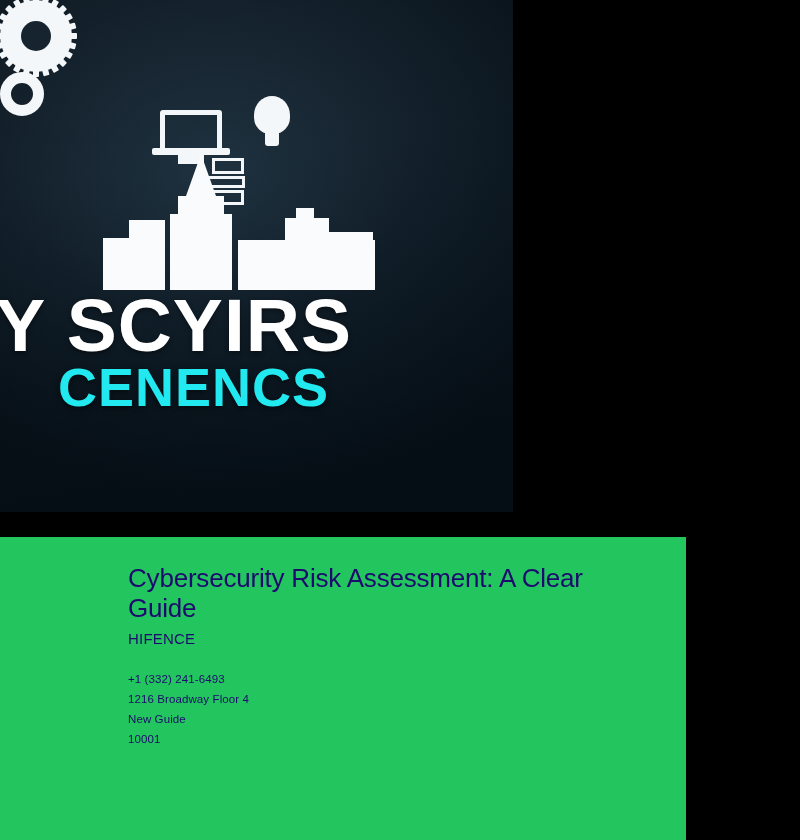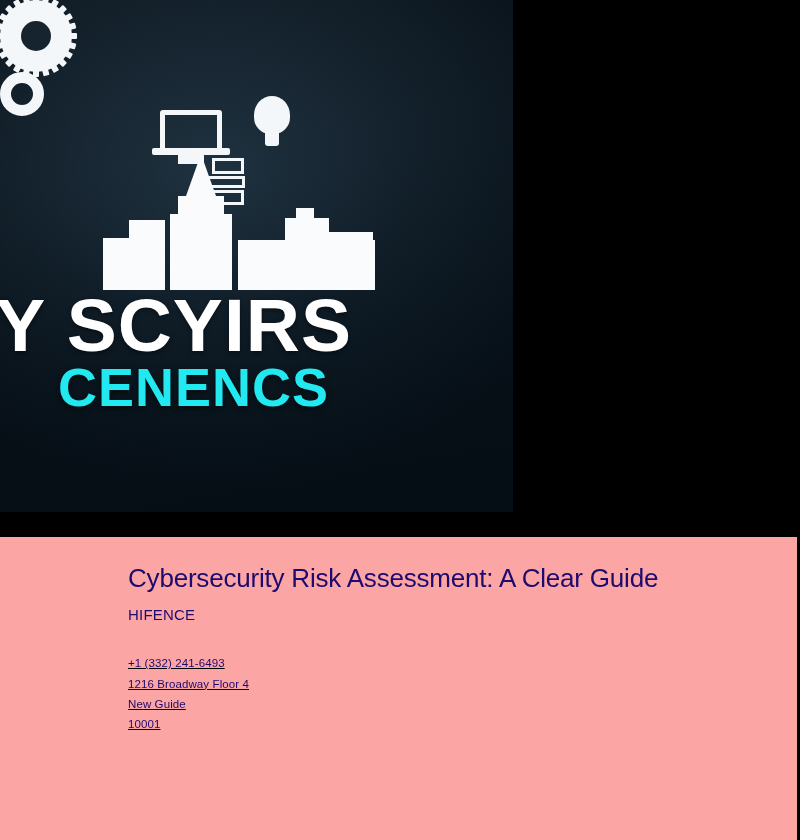--- a/index.html
+++ b/index.html
@@ -181,50 +181,50 @@
     line-height: 1;
     white-space: nowrap;
     text-shadow: 0 2px 6px rgba(0,0,0,0.55);
   }
 
   
   .panel {
     position: absolute;
     left: 0;
     top: 537px;
-    width: 797px;
+    width: 686px;
     height: 303px;
-    background: #fca5a5;
+    background: #22c55e;
   }
 
   .panel-inner {
     position: absolute;
     left: 128px;
     top: 26px;
     right: 40px;
   }
 
   .doc-title {
     font-size: 26px;
     font-weight: normal;
     color: #1d0a6e;
     line-height: 1.17;
     max-width: 600px;
     letter-spacing: -0.2px;
   }
 
   .doc-brand {
-    margin-top: 13px;
+    margin-top: 6px;
     font-size: 15px;
     font-weight: normal;
     color: #1d0a6e;
     letter-spacing: 0.2px;
   }
 
-  .contact-block { margin-top: 30px; text-decoration: underline; }
+  .contact-block { margin-top: 22px; }
 
   .contact-line {
     font-size: 11.5px;
     color: #1d0a6e;
     line-height: 1.75;
     letter-spacing: 0.1px;
   }
 
   .doc-url {
     margin-top: 9px;

